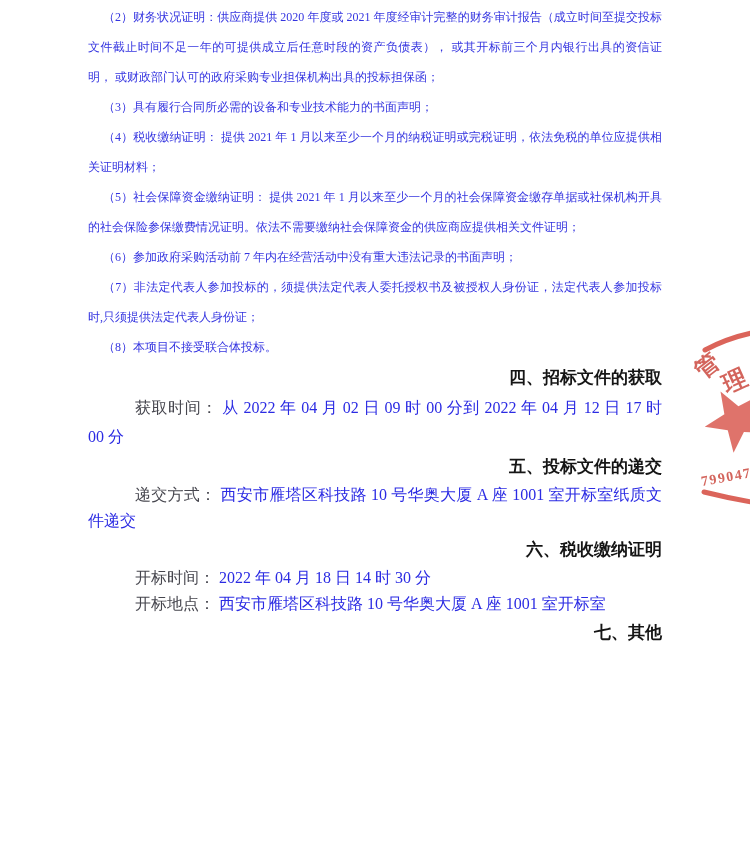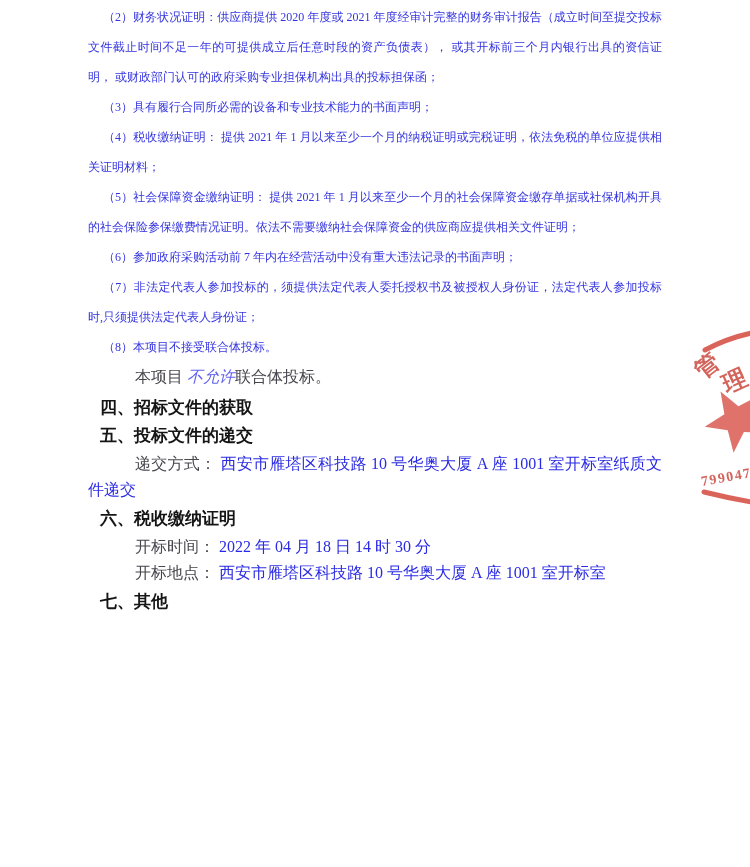--- a/index.html
+++ b/index.html
@@ -34,20 +34,21 @@
   .emphasis-italic {
     font-style: italic;
     color: #6363ee;
   }
   .heading {
     font-size: 17px;
     line-height: 25px;
     font-weight: bold;
     color: #151515;
     margin: 3px 0 3px 12px;
+    text-align: right;
   }
   .field {
     font-size: 16px;
     line-height: 29px;
     text-align: justify;
     text-indent: 47px;
     margin: 0;
     color: #2b2be3;
   }
   .field-tight {
@@ -73,23 +74,23 @@
 <div class="content">
 
   <p class="para">（2）财务状况证明：供应商提供 2020 年度或 2021 年度经审计完整的财务审计报告（成立时间至提交投标文件截止时间不足一年的可提供成立后任意时段的资产负债表）， 或其开标前三个月内银行出具的资信证明， 或财政部门认可的政府采购专业担保机构出具的投标担保函；</p>
   <p class="para">（3）具有履行合同所必需的设备和专业技术能力的书面声明；</p>
   <p class="para">（4）税收缴纳证明： 提供 2021 年 1 月以来至少一个月的纳税证明或完税证明，依法免税的单位应提供相关证明材料；</p>
   <p class="para">（5）社会保障资金缴纳证明： 提供 2021 年 1 月以来至少一个月的社会保障资金缴存单据或社保机构开具的社会保险参保缴费情况证明。依法不需要缴纳社会保障资金的供应商应提供相关文件证明；</p>
   <p class="para">（6）参加政府采购活动前 7 年内在经营活动中没有重大违法记录的书面声明；</p>
   <p class="para">（7）非法定代表人参加投标的，须提供法定代表人委托授权书及被授权人身份证，法定代表人参加投标时,只须提供法定代表人身份证；</p>
   <p class="para">（8）本项目不接受联合体投标。</p>
 
-  <p class="para-plain"><span>本项目 </span><span class="emphasis-italic">不允许</span><span>联合体投标。</span></p>
 
   <h3 class="heading">四、招标文件的获取</h3>
+  <p class="field"><span class="label">获取时间： </span><span class="value">从 2022 年 04 月 02 日  09 时 00 分到 2022 年 04 月 12 日  17 时 00 分</span></p>
 
   <h3 class="heading">五、投标文件的递交</h3>
   <p class="field field-tight"><span class="label">递交方式：  </span><span class="value">西安市雁塔区科技路  10 号华奥大厦 A 座 1001 室开标室纸质文件递交</span></p>
 
   <h3 class="heading">六、税收缴纳证明</h3>
   <p class="field field-tight"><span class="label">开标时间：  </span><span class="value">2022 年 04 月 18 日  14 时 30 分</span></p>
   <p class="field field-tight"><span class="label">开标地点：  </span><span class="value">西安市雁塔区科技路  10 号华奥大厦 A 座 1001 室开标室</span></p>
 
   <h3 class="heading">七、其他</h3>
 

